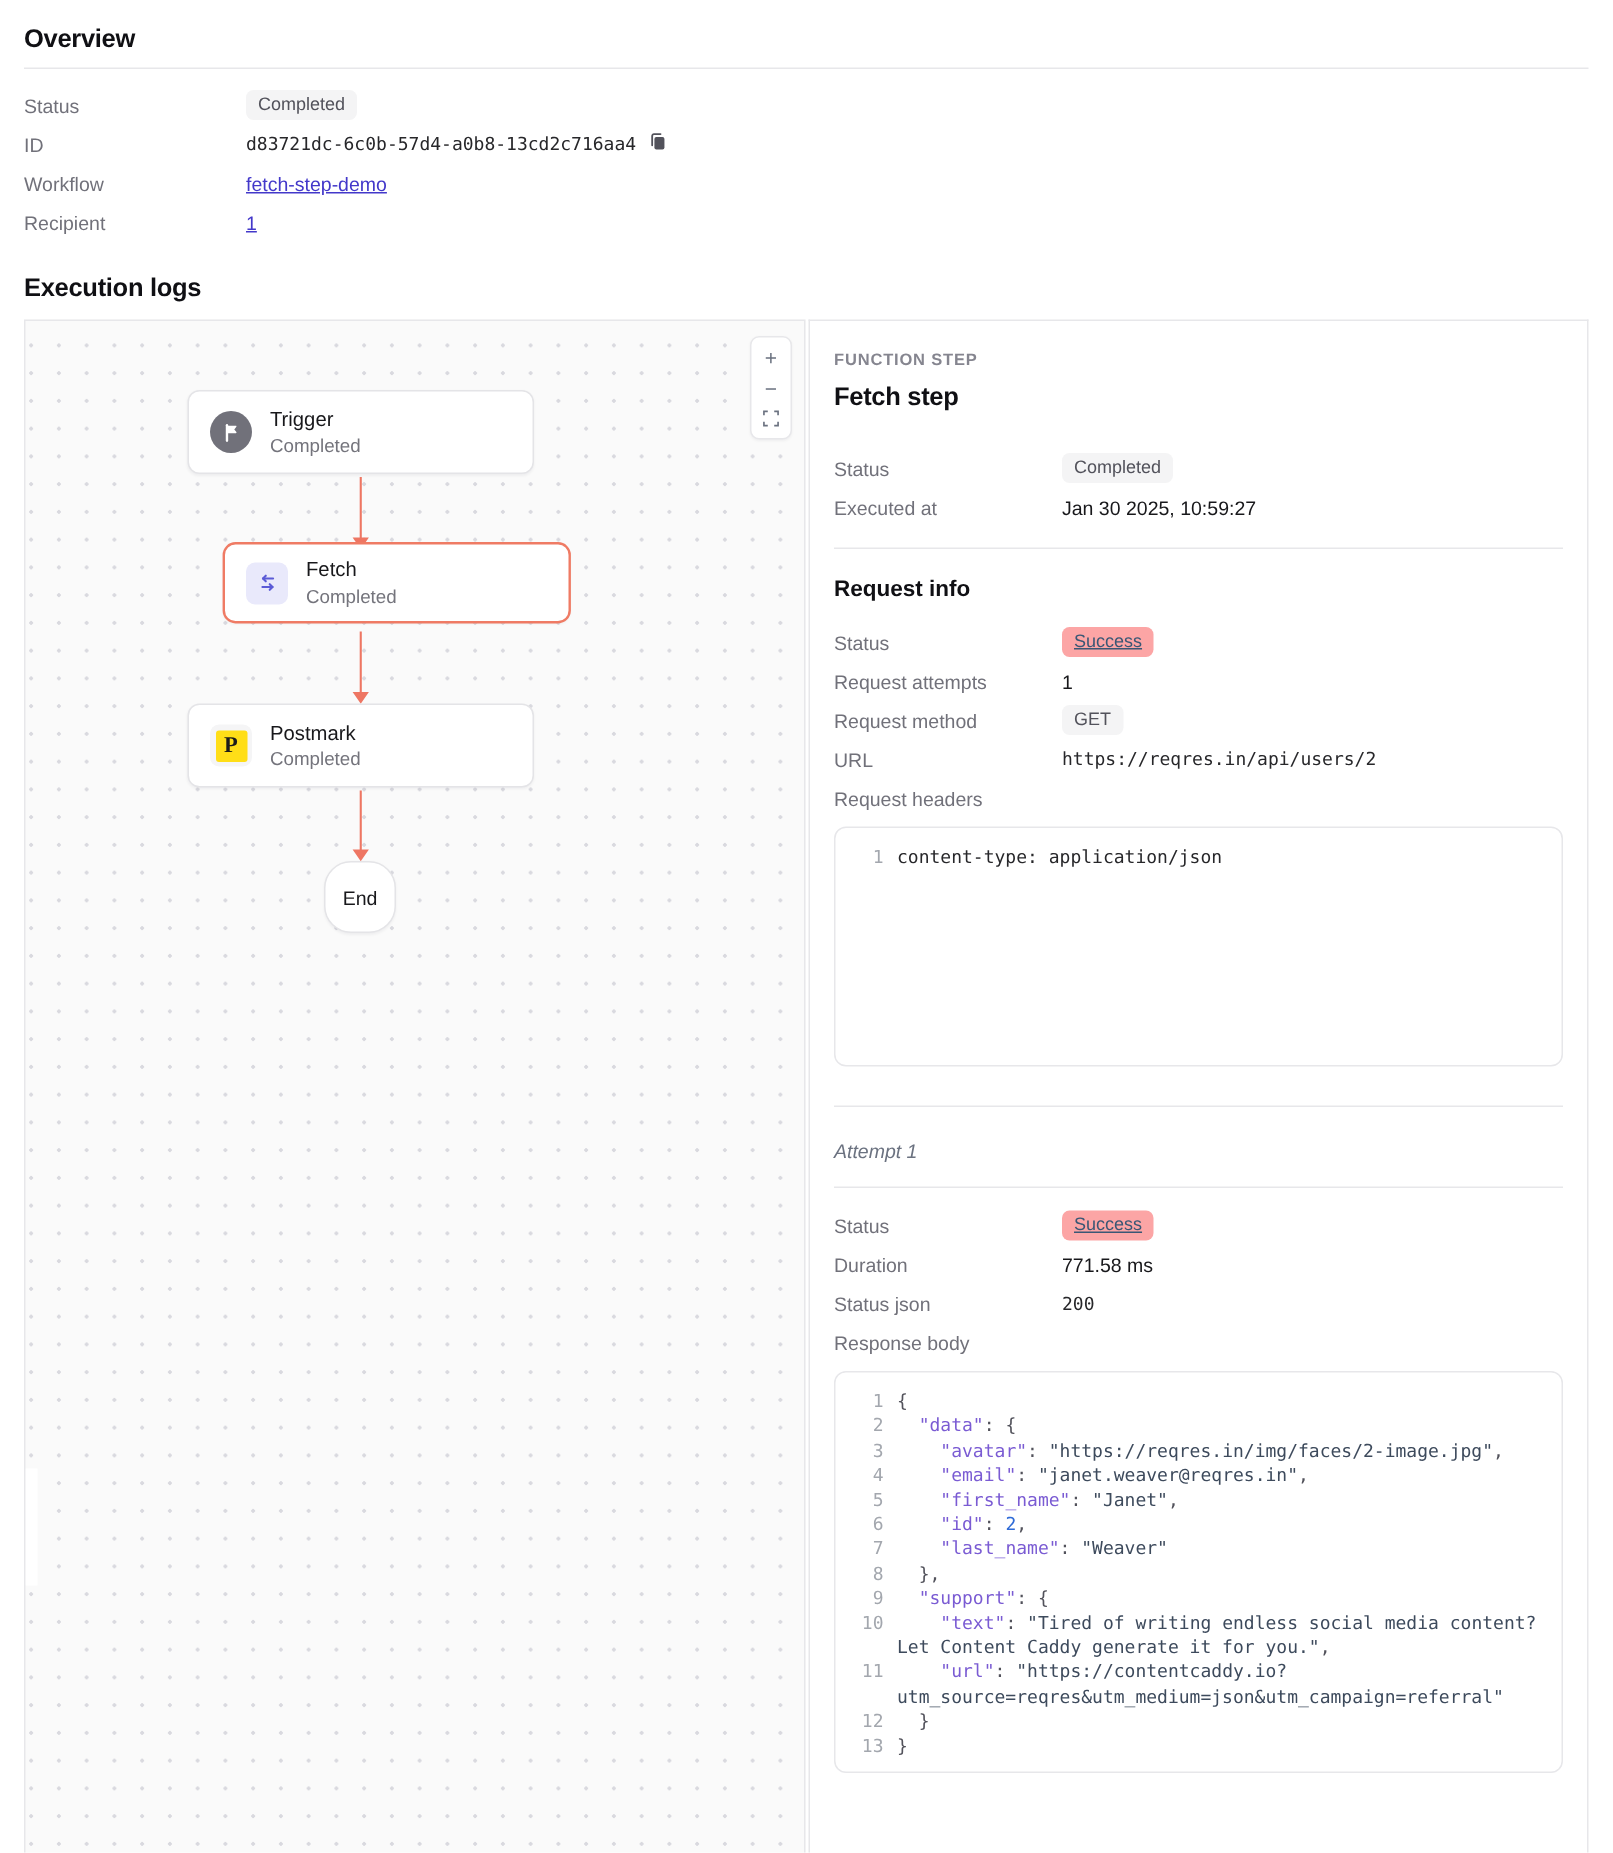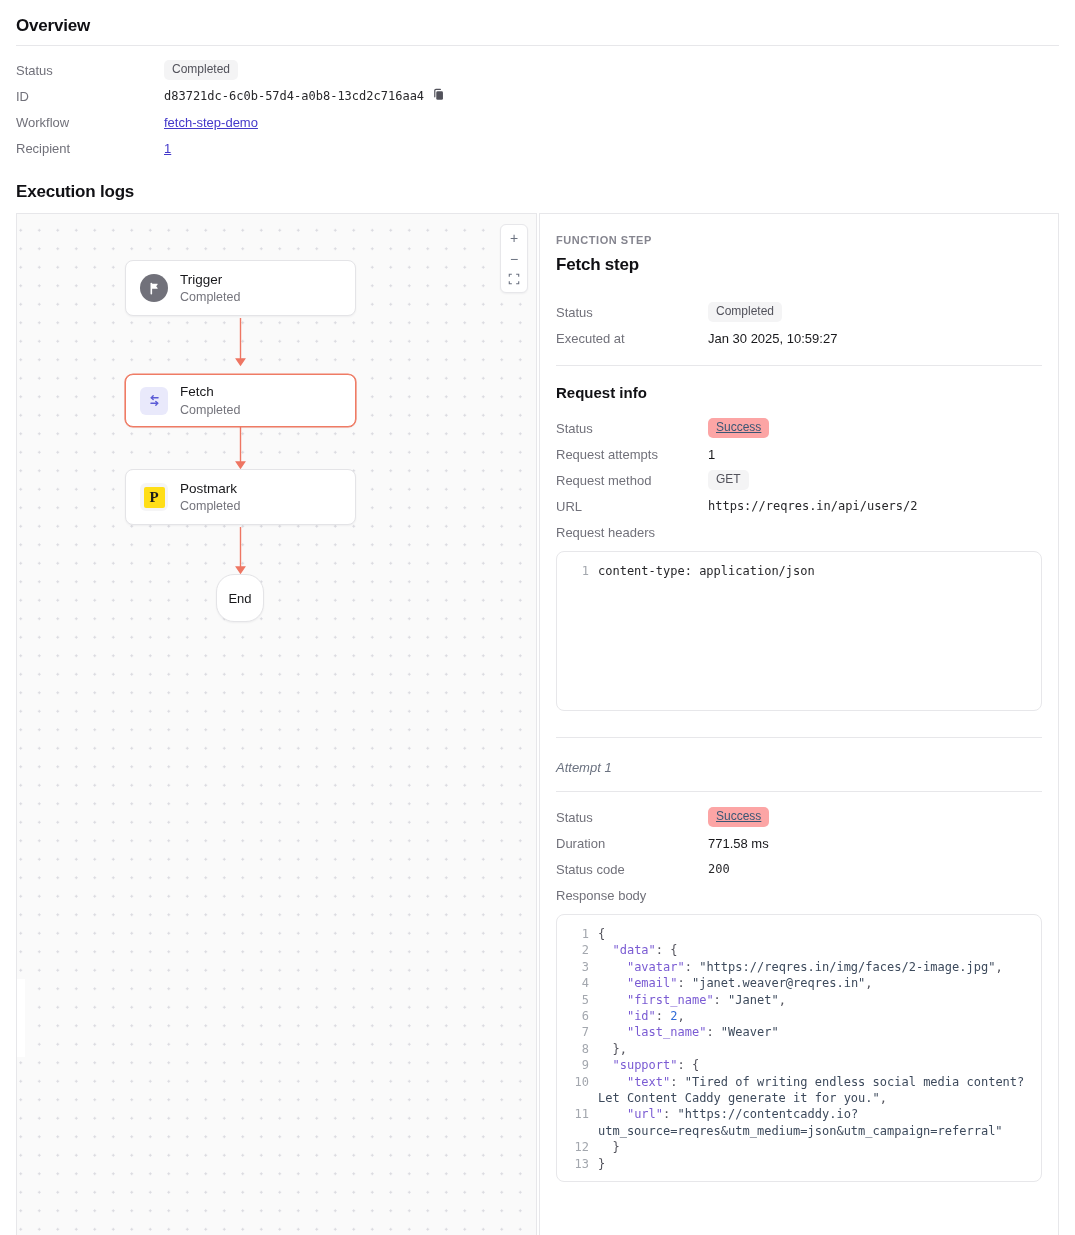--- a/index.html
+++ b/index.html
@@ -34,21 +34,21 @@
     background-size:18.5px 18.5px;background-position:13px 7px;
     border:1px solid #e7e7ea;overflow:hidden;
   }
   .edges{position:absolute;left:0;top:0;pointer-events:none;}
   .flow-node{
     position:absolute;left:108px;width:231px;background:#fff;border:1px solid #e4e4e7;
     border-radius:8px;display:flex;align-items:center;padding:0 14px;box-sizing:border-box;
     box-shadow:0 1px 2px rgba(16,24,40,.05);cursor:pointer;
   }
   .node-trigger{top:46px;height:56px;}
-  .node-fetch{top:160px;height:53px;border-color:#ef7b64;box-shadow:0 0 0 .6px #ef7b64,0 1px 2px rgba(16,24,40,.05);}
+  .node-fetch{top:148px;height:53px;border-color:#ef7b64;box-shadow:0 0 0 .6px #ef7b64,0 1px 2px rgba(16,24,40,.05);margin-left:24px;}
   .node-postmark{top:255px;height:56px;}
   .node-icon{width:28px;height:28px;border-radius:6px;display:flex;align-items:center;justify-content:center;margin-right:12px;flex-shrink:0;}
   .icon-trigger-bg{background:#71717a;border-radius:50%;}
   .icon-fetch-bg{background:#e9e9fb;}
   .icon-postmark-bg{background:#f5f5f6;}
   .postmark-square{width:21px;height:21px;background:#ffde17;border-radius:2px;display:flex;align-items:center;justify-content:center;
     font-family:"Liberation Serif","DejaVu Serif",serif;font-weight:700;font-size:15px;color:#1b1b1b;}
   .node-title{font-size:13.5px;font-weight:500;color:#18181b;line-height:1.15;}
   .node-status{font-size:12.5px;color:#74747c;margin-top:3px;}
   .end-pill{
@@ -247,21 +247,21 @@
 
       <div class="irow mt12">
         <span class="ilabel">Status</span>
         <span class="badge badge-success">Success</span>
       </div>
       <div class="irow">
         <span class="ilabel">Duration</span>
         <span>771.58 ms</span>
       </div>
       <div class="irow">
-        <span class="ilabel">Status code</span>
+        <span class="ilabel">Status json</span>
         <span class="mono">200</span>
       </div>
       <div class="irow">
         <span class="ilabel">Response body</span>
       </div>
 
       <div class="code-block cb-body mt6">
           <div class="code-line">
             <span class="ln">1</span>
             <span class="code-text"><span class="c-p">{</span></span>

